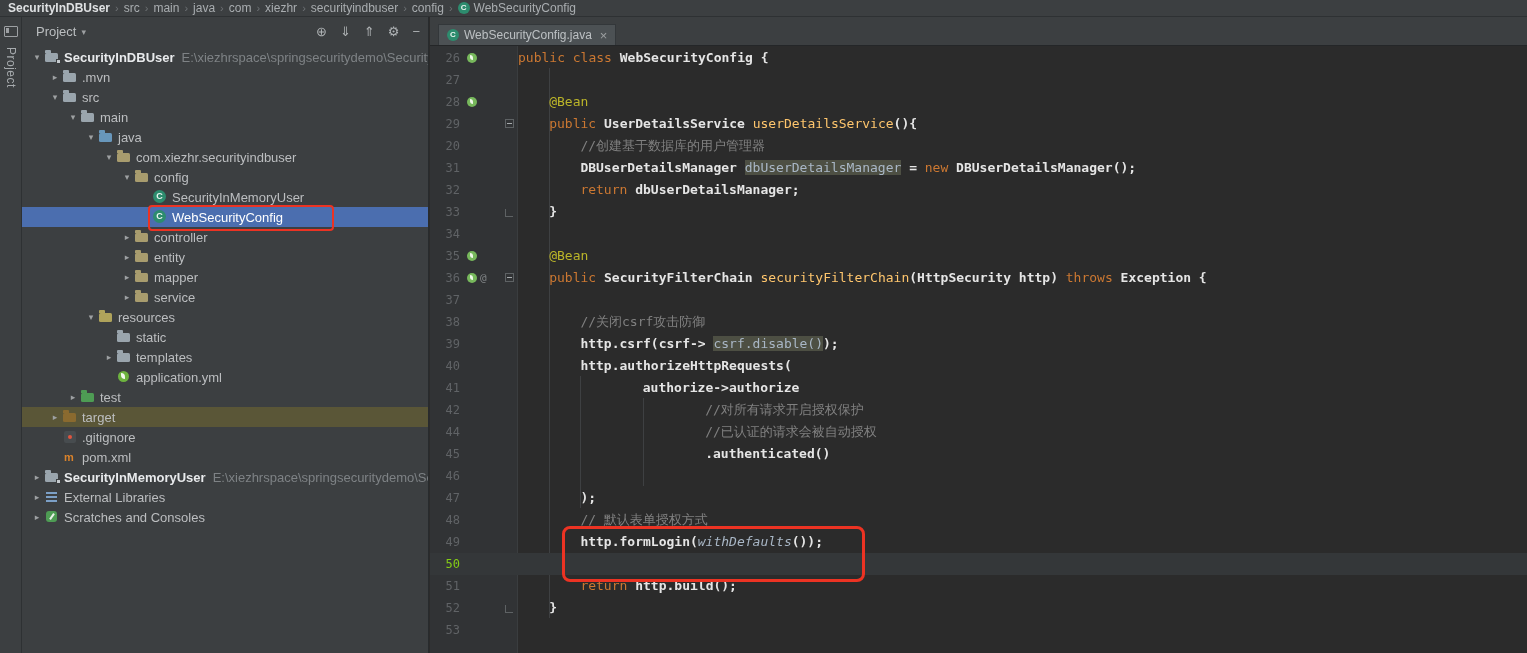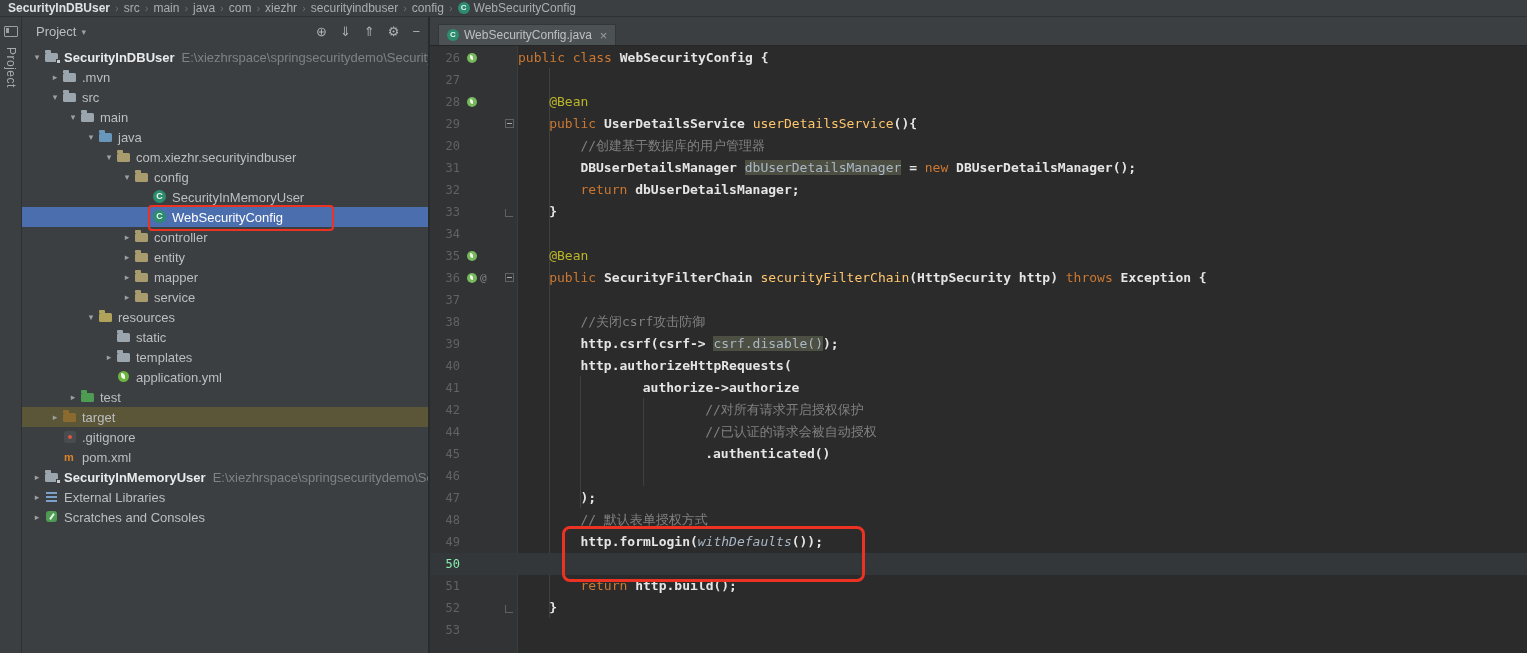--- a/index.html
+++ b/index.html
@@ -67,21 +67,21 @@
 
   .code-area{position:absolute;left:0;top:29px;right:0;bottom:0;background:#2B2B2B;overflow:hidden;}
   .gutter-col{position:absolute;left:0;top:0;width:88px;bottom:0;background:#313335;
     border-right:1px solid #3A3D3F;box-sizing:border-box;}
   .guide{position:absolute;width:0;border-left:1px solid #3E4042;z-index:1;}
   .lines{position:absolute;left:0;top:1px;right:0;z-index:2;}
   .line{height:22px;display:flex;position:relative;}
   .line.cur{background:#343739;}
   .gut{width:88px;flex:none;position:relative;font:12px/22px "DejaVu Sans Mono",monospace;color:#606366;}
   .lnum{position:absolute;left:0;top:0;width:30px;text-align:right;}
-  .line.cur .lnum{color:#86efac;}
+  .line.cur .lnum{color:#84cc16;}
   .gicons{position:absolute;left:37px;top:0;height:22px;display:flex;align-items:center;gap:3px;}
   .gbean{width:10px;height:10px;border-radius:50%;background:#77B85C;position:relative;display:inline-block;}
   .gbean::after{content:"";position:absolute;left:3px;top:2px;width:3px;height:5px;background:#EFF7EA;border-radius:0 3px 0 3px;}
   .gat{color:#808486;font-size:11px;}
   .gfold{position:absolute;left:75px;top:6px;display:inline-block;}
   .fminus{width:9px;height:9px;border:1px solid #5E6264;box-sizing:border-box;background:#313335;}
   .fminus::after{content:"";display:block;margin:3px 1px 0 1px;height:1px;background:#A7ABAD;}
   .fend{width:7px;height:7px;border-left:1px solid #5E6264;border-bottom:1px solid #5E6264;margin-top:2px;}
   .code{flex:1;white-space:pre;font:13px/22px "DejaVu Sans Mono",monospace;color:#A9B7C6;}
   .tk-kw{color:#CC7832;}

